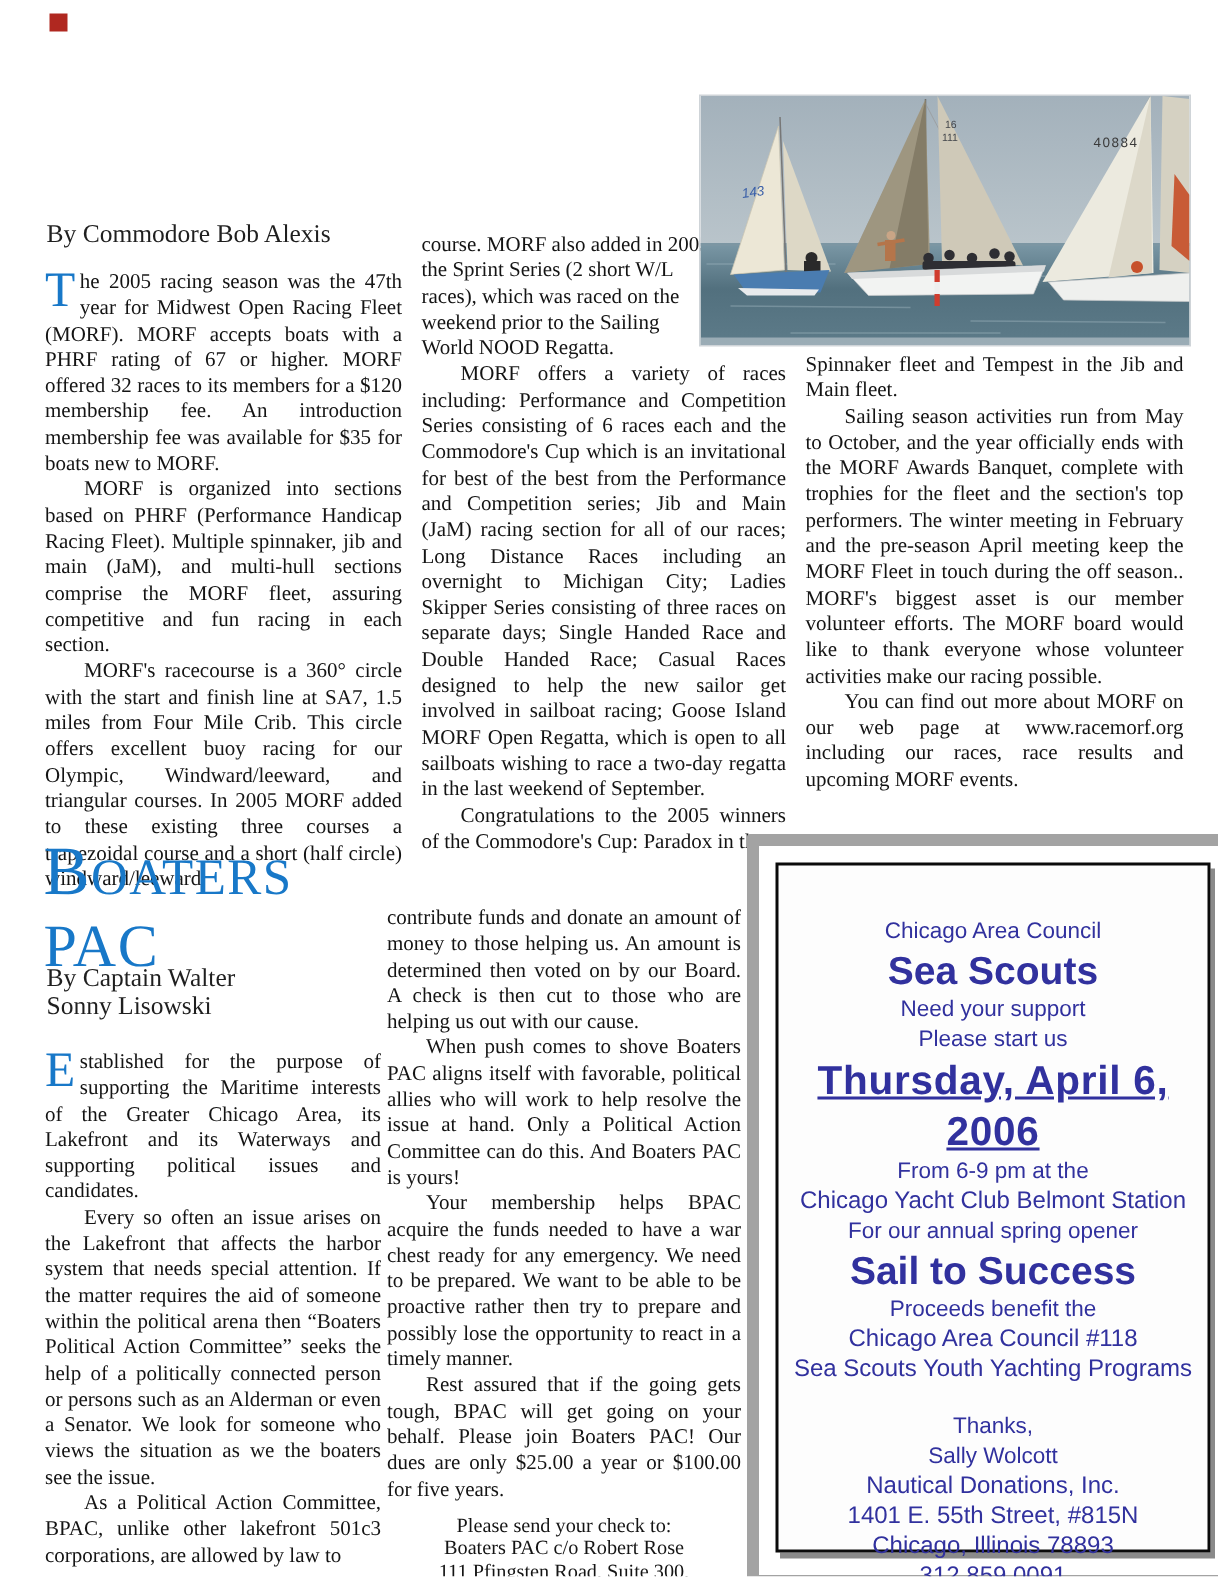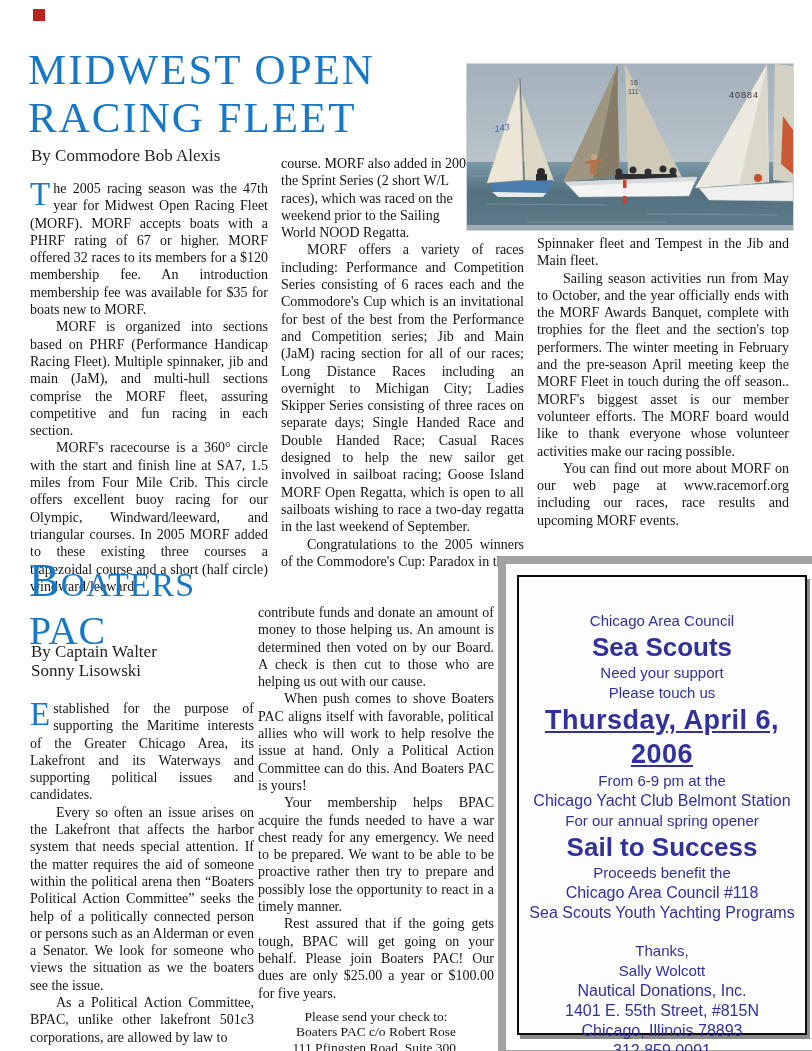--- a/index.html
+++ b/index.html
@@ -55,24 +55,20 @@
   .page-num{position:absolute;left:28px;top:1068px;font-size:18px;color:#0f766e;
             font-family:"Liberation Sans",sans-serif;}
 </style>
 </head>
 <body>
 
 <div class="page">
 
   <div class="red-square"></div>
 
-  <div class="morf-title">
-    <div>MIDWEST OPEN</div>
-    <div>RACING FLEET</div>
-  </div>
   <div class="byline byline-morf">By Commodore Bob Alexis</div>
 
   <div class="body-col morf-col1">
     <p><span class="dropcap">T</span><span>he 2005 racing season was the 47th year for Midwest Open Racing Fleet (MORF).   MORF accepts boats with a PHRF rating of 67 or higher. MORF offered 32 races to its members for a $120 membership fee.  An introduction membership fee was available for $35 for boats new to MORF.</span></p>
     <p class="indent">MORF is organized into sections based on PHRF (Performance Handicap Racing Fleet).  Multiple spinnaker, jib and main (JaM), and multi-hull sections comprise the MORF fleet, assuring competitive and fun racing in each section.</p>
     <p class="indent">MORF's racecourse is a 360° circle with the start and finish line at SA7, 1.5 miles from Four Mile Crib. This circle offers excellent buoy racing for our Olympic, Windward/leeward, and triangular courses. In 2005 MORF added to these existing three courses a trapezoidal course and a short (half circle) windward/leeward</p>
   </div>
 
   <div class="body-col morf-col2">
     <p class="narrow">course.  MORF also added in 2005 the Sprint Series (2 short W/L races), which was raced on the weekend prior to the Sailing World NOOD Regatta.</p>
@@ -190,21 +186,21 @@
       <div>111 Pfingsten Road, Suite 300,</div>
       <div>Deerfield, Illinois 60015</div>
     </div>
   </div>
 
   <div class="ad-outer">
     <div class="ad-inner">
       <div class="ad-sm">Chicago Area Council</div>
       <div class="ad-lg">Sea Scouts</div>
       <div class="ad-sm">Need your support</div>
-      <div class="ad-sm">Please touch us</div>
+      <div class="ad-sm">Please start us</div>
       <div class="ad-xl">Thursday, April 6, 2006</div>
       <div class="ad-sm">From 6-9 pm at the</div>
       <div class="ad-md">Chicago Yacht Club Belmont Station</div>
       <div class="ad-sm">For our annual spring opener</div>
       <div class="ad-lg">Sail to Success</div>
       <div class="ad-sm">Proceeds benefit the</div>
       <div class="ad-md">Chicago Area Council #118</div>
       <div class="ad-md">Sea Scouts Youth Yachting Programs</div>
       <div class="ad-sm ad-gap">Thanks,</div>
       <div class="ad-sm">Sally Wolcott</div>

